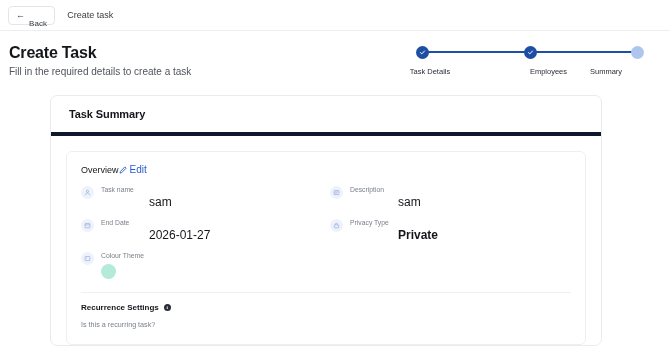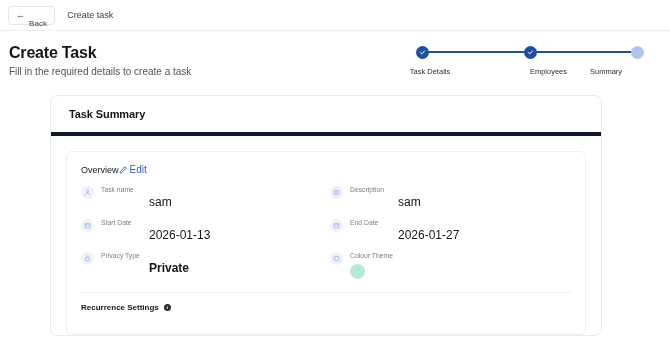--- a/index.html
+++ b/index.html
@@ -322,32 +322,20 @@
               <rect x="2.4" y="3.2" width="11.2" height="9.6" rx="1.6" fill="none" stroke="#8ba4d4" stroke-width="1.4"></rect>
               <path d="M4.8 6.6h6.4M4.8 9.3h4.2" stroke="#8ba4d4" stroke-width="1.3" stroke-linecap="round"></path>
             </svg>
           </span>
           <div class="f-text">
             <div class="f-label">Description</div>
             <div class="f-value">sam</div>
           </div>
         </div>
 
-        <div class="field">
-          <span class="f-icon">
-            <svg width="7" height="7" viewBox="0 0 16 16">
-              <rect x="2.4" y="3.4" width="11.2" height="9.8" rx="1.6" fill="none" stroke="#8ba4d4" stroke-width="1.4"></rect>
-              <path d="M2.4 6.6h11.2" stroke="#8ba4d4" stroke-width="1.4"></path>
-            </svg>
-          </span>
-          <div class="f-text">
-            <div class="f-label">Start Date</div>
-            <div class="f-value">2026-01-13</div>
-          </div>
-        </div>
 
         <div class="field">
           <span class="f-icon">
             <svg width="7" height="7" viewBox="0 0 16 16">
               <rect x="2.4" y="3.4" width="11.2" height="9.8" rx="1.6" fill="none" stroke="#8ba4d4" stroke-width="1.4"></rect>
               <path d="M2.4 6.6h11.2" stroke="#8ba4d4" stroke-width="1.4"></path>
             </svg>
           </span>
           <div class="f-text">
             <div class="f-label">End Date</div>
@@ -384,16 +372,17 @@
       </div>
 
       <hr class="divider">
 
       <div class="rec-head">
         <span class="rec-title">Recurrence Settings</span>
         <span class="info-dot">
             <span>i</span>
           </span>
       </div>
+      <div class="rec-q">Is this a recurring task?</div>
 
     </div>
   </div>
 </div>
 
 </body></html>

